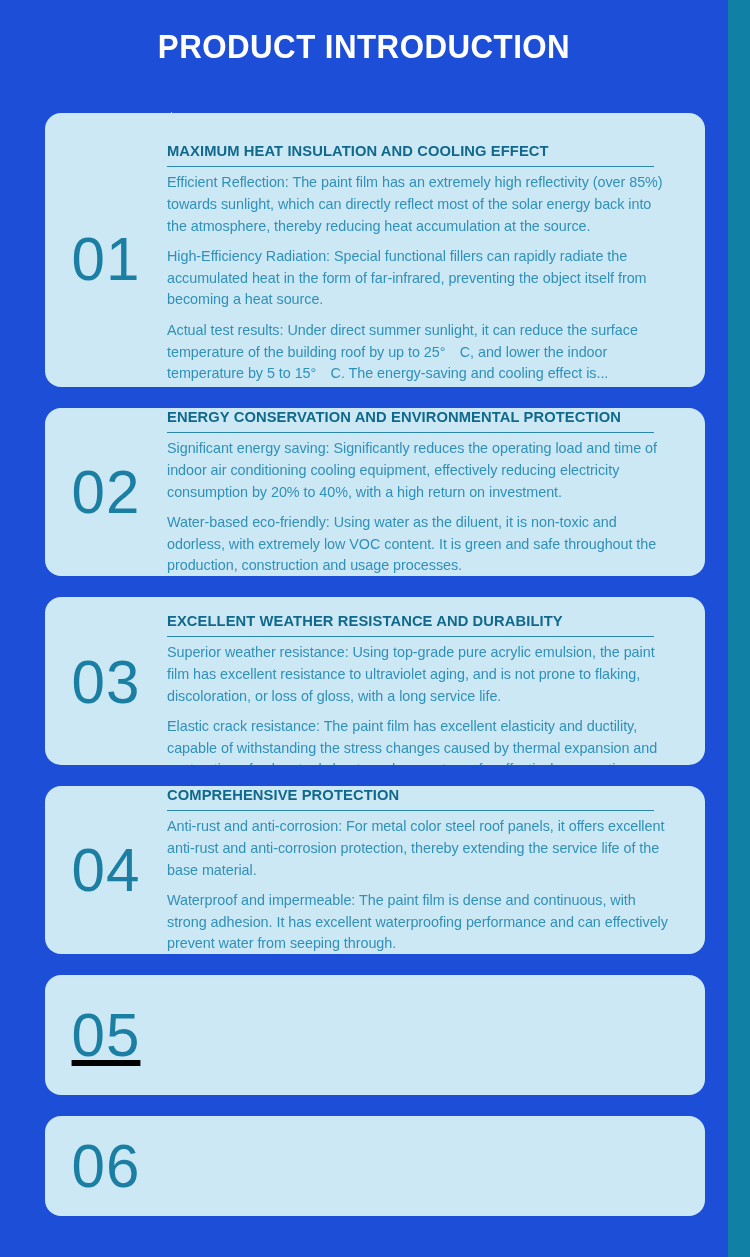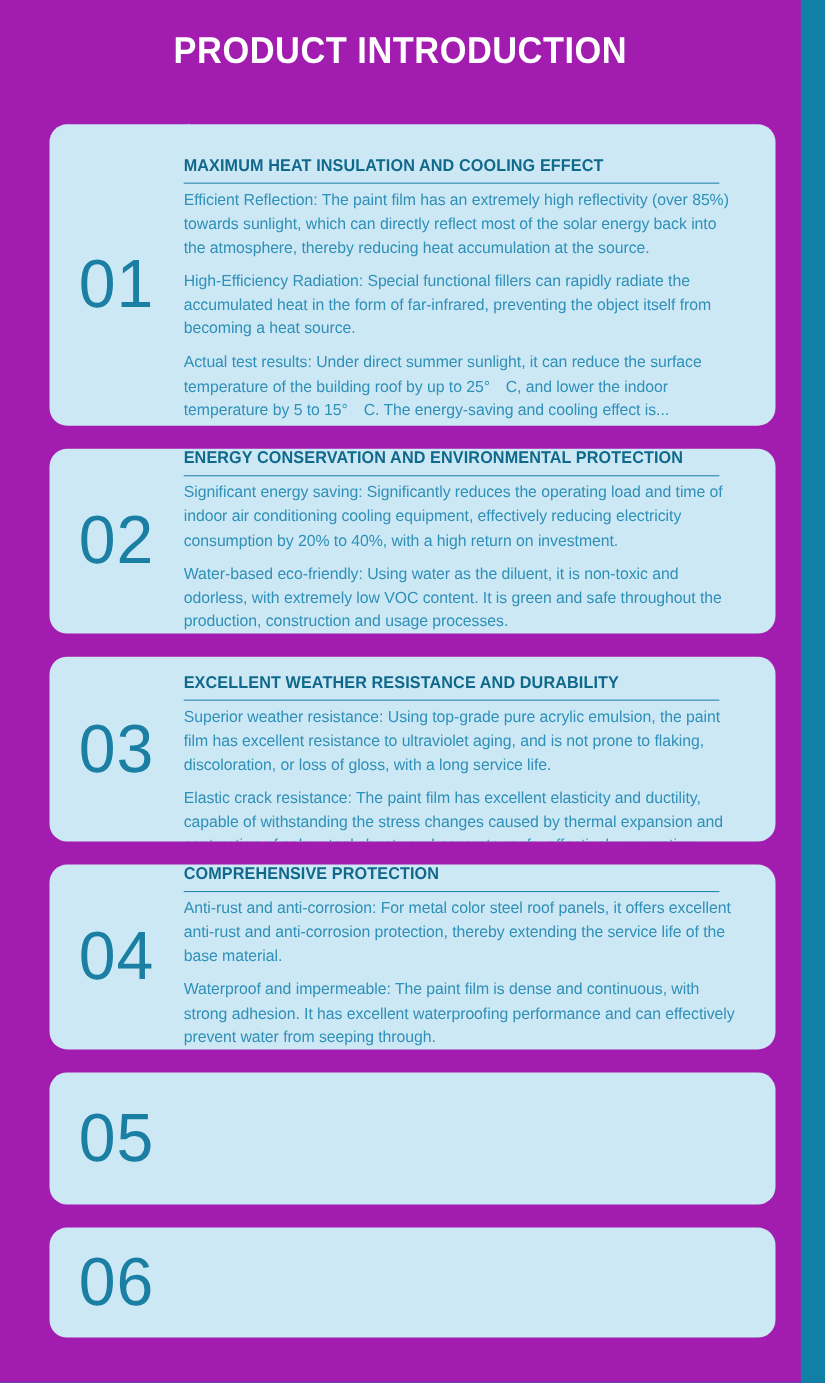--- a/index.html
+++ b/index.html
@@ -9,21 +9,21 @@
     height: 1257px;
     background: #1180a5;
     font-family: "Liberation Sans", sans-serif;
     overflow: hidden;
   }
 
   .page {
     position: relative;
     width: 728px;
     height: 1257px;
-    background: #a21caf;
+    background: #1d4ed8;
   }
 
   
   .page-title {
     text-align: center;
     color: #ffffff;
     font-family: "Liberation Sans", sans-serif;
     font-weight: bold;
     font-size: 34px;
     letter-spacing: 0.5px;
@@ -105,21 +105,21 @@
   }
   .card-para:last-child { margin-bottom: 0; }
 
   
   .card.c1 { height: 274px; align-items: flex-start; padding-top: 22px; }
   .card.c1 .card-num { margin-top: 93px; }
   .card.c2 { height: 168px; }
   .card.c3 { height: 168px; align-items: flex-start; padding-top: 14px; }
   .card.c3 .card-num { margin-top: 40px; }
   .card.c4 { height: 168px; }
-  .card.c5 { height: 120px; }
+  .card.c5 { height: 120px; text-decoration: underline; }
   .card.c6 { height: 100px; }
 
   .card.c1 .card-body { padding-top: 6px; }
 
   
   .artifact {
     position: absolute;
     color: #b7dced;
     font-size: 9px;
     line-height: 1;

